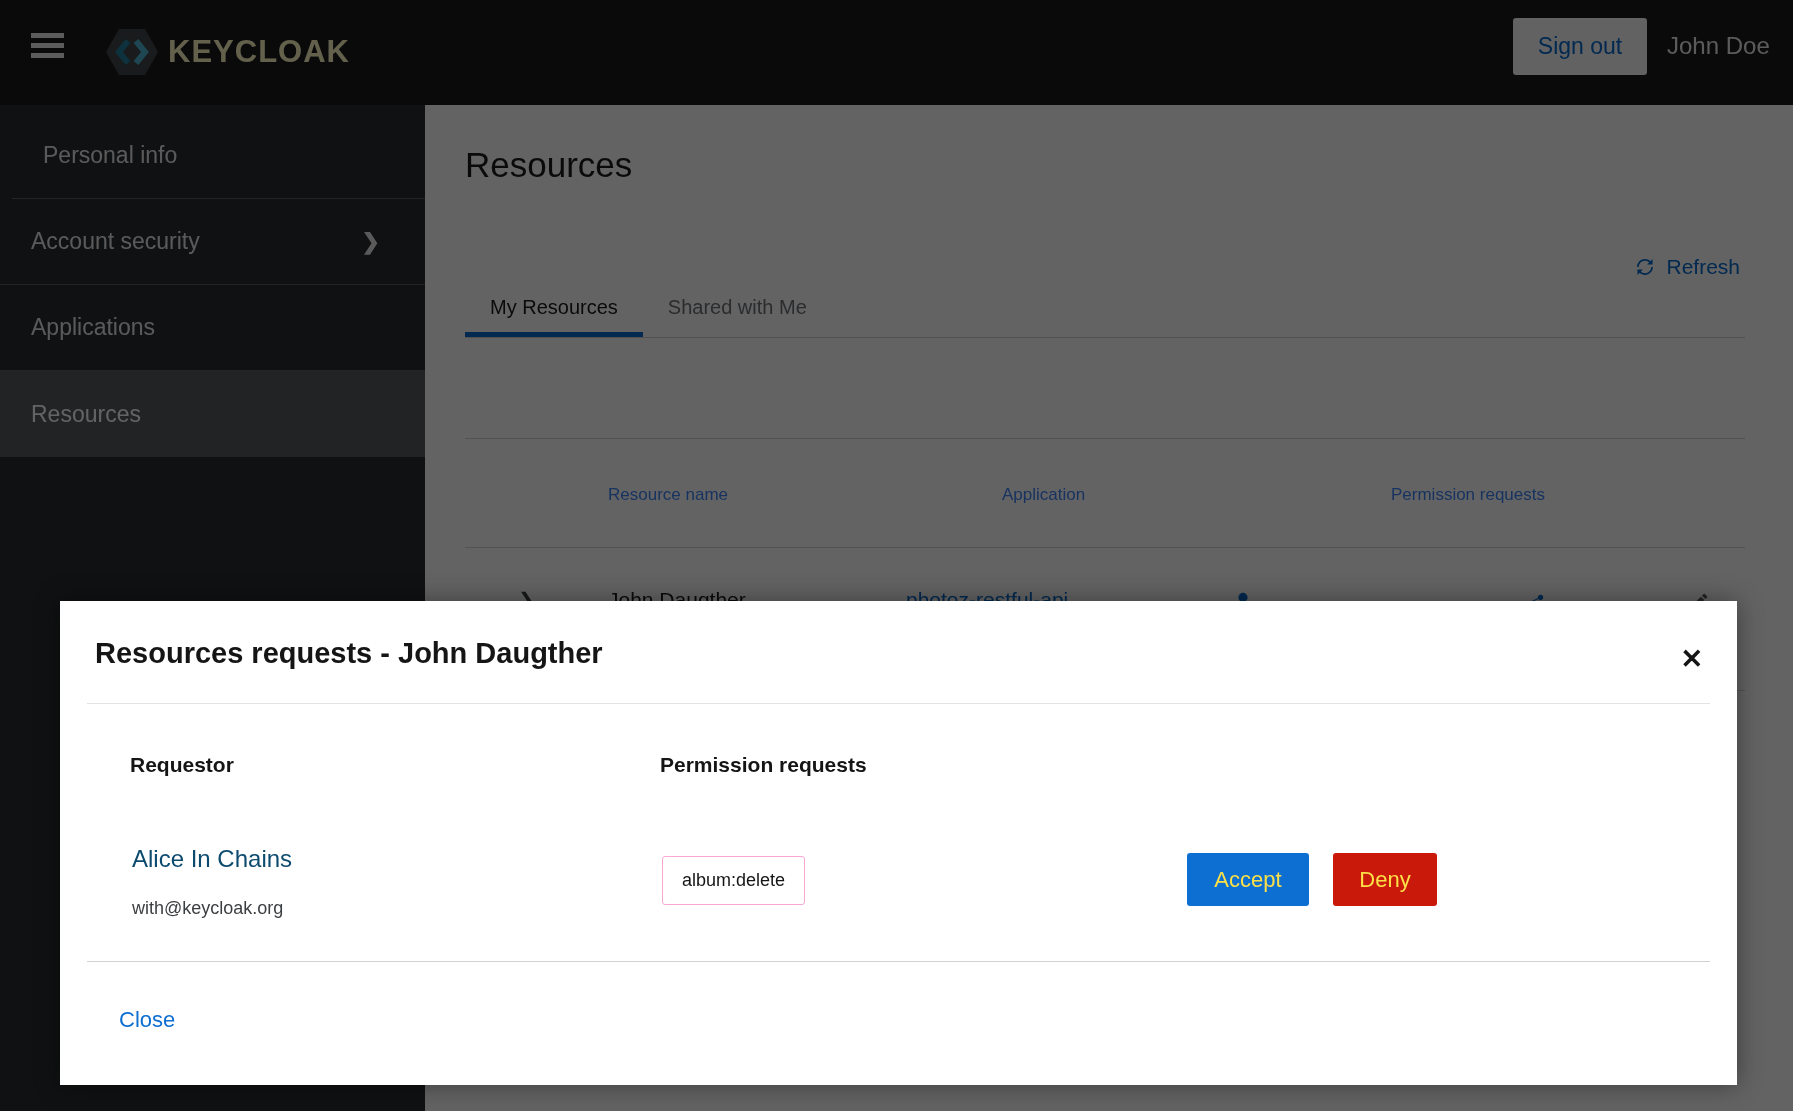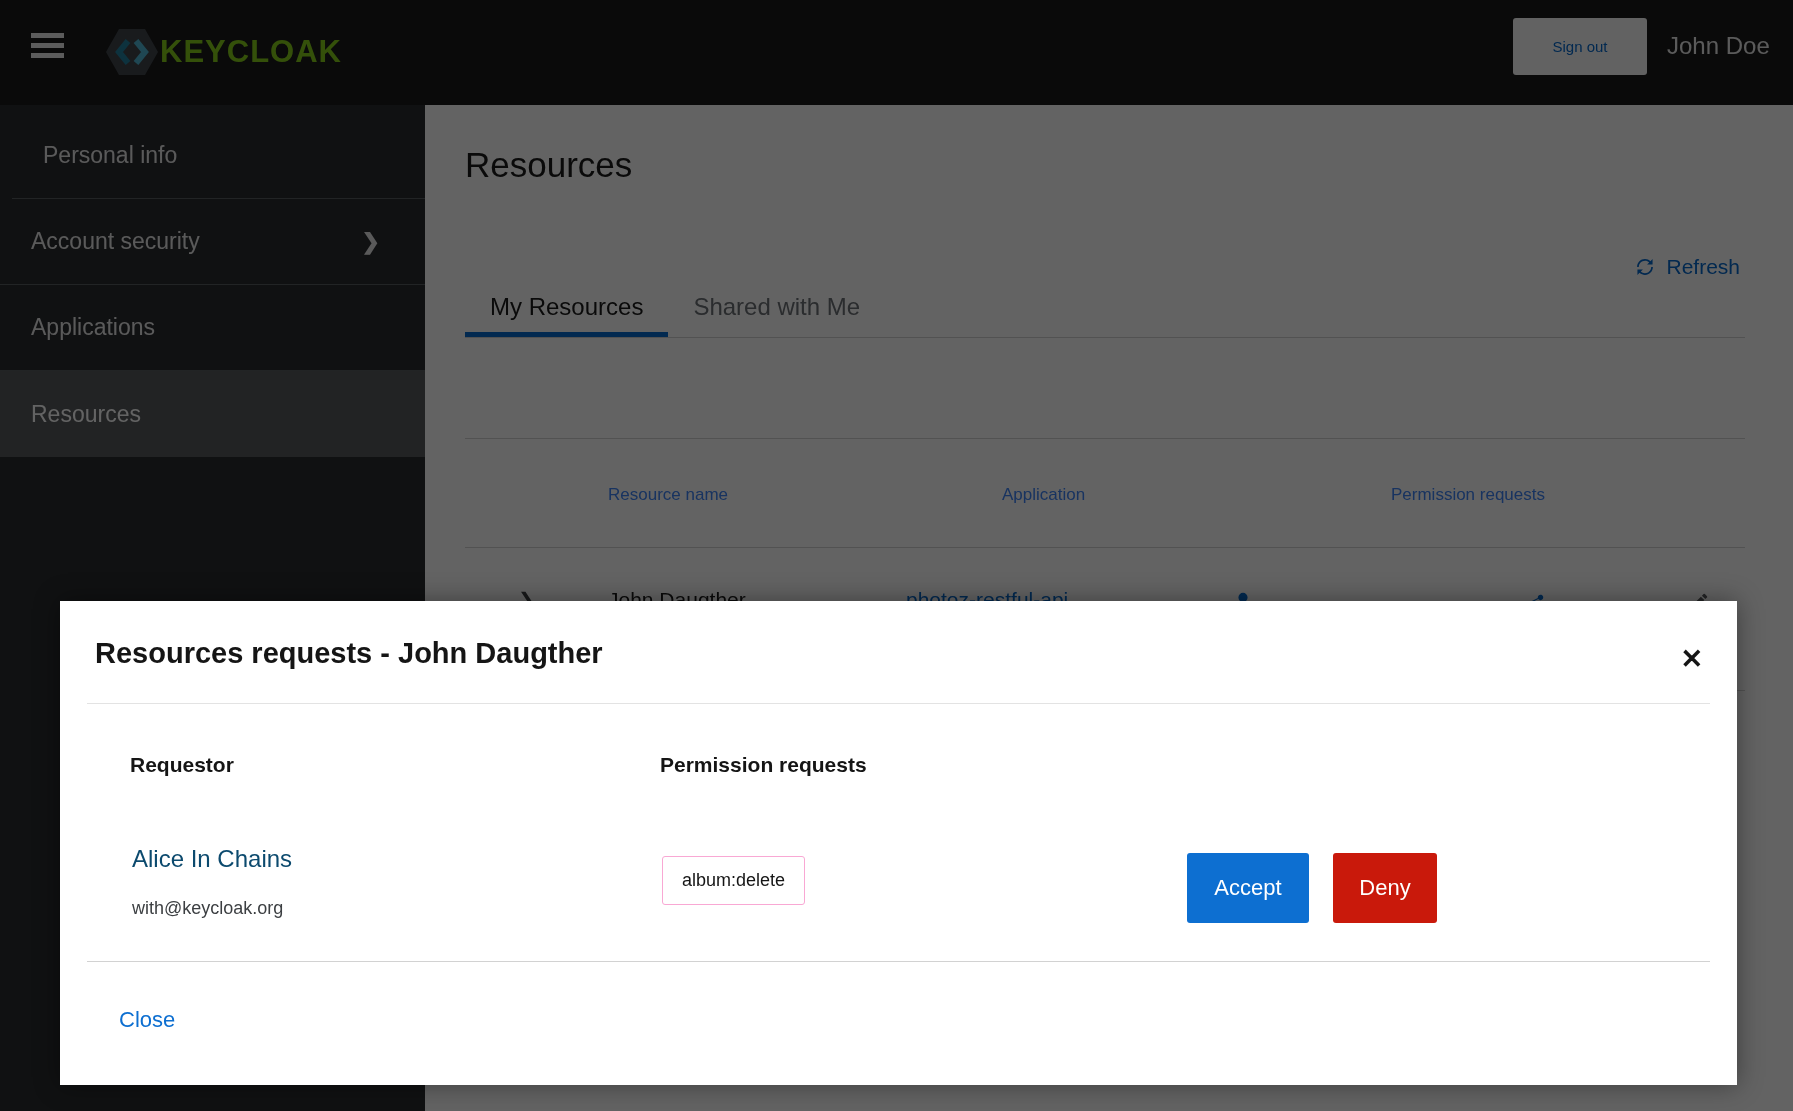--- a/index.html
+++ b/index.html
@@ -7,24 +7,24 @@
   body {
     position:relative; overflow:hidden; background:#fff;
     font-family:"Liberation Sans", sans-serif; color:#151515;
   }
 
   
   .masthead { position:absolute; left:0; top:0; width:100%; height:105px; background:#151515; z-index:1; }
   .hamburger { position:absolute; left:31px; top:33px; width:33px; height:25px; cursor:pointer; }
   .hamburger span { display:block; width:33px; height:5px; background:#ededed; margin-bottom:5px; }
   .brand { position:absolute; left:106px; top:20px; height:64px; display:flex; align-items:center; }
-  .brand-text { font-size:31px; font-weight:bold; color:#84cc16; letter-spacing:1px; margin-left:2px; }
+  .brand-text { font-size:31px; font-weight:bold; color:#fef9c3; letter-spacing:1px; margin-left:10px; }
   .signout-btn {
     position:absolute; left:1513px; top:18px; width:134px; height:57px;
-    background:#fdfdfd; color:#0066cc; font-size:15px; border:none; border-radius:3px; cursor:pointer;
+    background:#fdfdfd; color:#0066cc; font-size:23px; border:none; border-radius:3px; cursor:pointer;
     font-family:"Liberation Sans", sans-serif;
   }
   .user-name { position:absolute; left:1667px; top:32px; color:#e9e9e9; font-size:24px; }
 
   
   .sidebar { position:absolute; left:0; top:105px; width:425px; bottom:0; background:#26282c; z-index:1; }
   .nav-item {
     position:relative; height:86px; display:flex; align-items:center;
     padding-left:31px; color:#e8e8e8; font-size:23px; cursor:pointer;
     border-bottom:1px solid #56595e;
@@ -34,21 +34,21 @@
   .nav-item:last-child { border-bottom:none; }
   .nav-chevron { position:absolute; right:45px; font-size:22px; font-weight:bold; color:#e8e8e8; }
 
   
   .content { position:absolute; left:425px; top:105px; right:0; bottom:0; background:#ffffff; z-index:1; }
   .page-title { position:absolute; left:40px; top:40px; font-size:35px; font-weight:500; color:#151515; }
   .refresh { position:absolute; top:150px; right:53px; display:flex; align-items:center; gap:10px;
              color:#0066cc; font-size:21px; cursor:pointer; }
 
   .tabs { position:absolute; left:40px; right:48px; top:162px; display:flex; border-bottom:1px solid #d2d2d2; }
-  .tab { padding:28px 25px 18px 25px; font-size:24px; line-height:24px; color:#6a6e73; cursor:pointer; }
+  .tab { padding:28px 25px 18px 25px; font-size:20px; line-height:24px; color:#6a6e73; cursor:pointer; }
   .tab.active { color:#151515; padding-bottom:13px; border-bottom:5px solid #0066cc; }
 
   .filter-box { position:absolute; left:40px; top:255px; width:397px; height:54px;
     border:1px solid #c6c6c6; border-bottom:2px solid #8a8d90; display:flex; align-items:center; padding:0 12px; }
   .filter-box input { border:none; outline:none; flex:1; font-size:21px; margin-left:10px;
     font-family:"Liberation Sans", sans-serif; color:#151515; background:transparent; }
   .filter-box input::placeholder { color:#6a6e73; }
 
   .rule-a { position:absolute; left:40px; right:48px; top:333px; height:1px; background:#d2d2d2; }
   .th { position:absolute; top:380px; font-size:17px; font-weight:normal; color:#3b82f6; }
@@ -71,21 +71,21 @@
   .modal-title { position:absolute; left:35px; top:36px; font-size:29px; font-weight:bold; color:#151515; }
   .modal-close { position:absolute; right:34px; top:42px; font-size:27px; font-weight:bold; color:#151515;
                  background:none; border:none; cursor:pointer; font-family:"Liberation Sans", sans-serif; }
   .modal-rule-top { position:absolute; left:27px; right:27px; top:102px; height:1px; background:#e3e3e3; }
   .m-th { position:absolute; top:152px; font-size:21px; font-weight:bold; color:#151515; }
   .m-th-requestor { left:70px; } .m-th-perm { left:600px; }
   .req-name  { position:absolute; left:72px; top:244px; font-size:24px; color:#0c4a6e; }
   .req-email { position:absolute; left:72px; top:297px; font-size:18px; color:#3c3f42; }
   .perm-chip { position:absolute; left:602px; top:255px; border:1px solid #f9a8d4; border-radius:3px;
                padding:13px 19px; font-size:18px; color:#151515; background:#fff; }
-  .btn { position:absolute; top:252px; height:70px; border:none; border-radius:3px; color:#ffffff;
+  .btn { position:absolute; top:252px; height:53px; border:none; border-radius:3px; color:#fde047;
          font-size:22px; cursor:pointer; font-family:"Liberation Sans", sans-serif; }
   .btn-accept { left:1127px; width:122px; background:#0d6fd1; }
   .btn-deny   { left:1273px; width:104px; background:#c9190b; }
   .modal-rule-bottom { position:absolute; left:27px; right:27px; top:360px; height:1px; background:#d2d2d2; }
   .modal-close-link { position:absolute; left:59px; top:406px; font-size:22px; color:#0d6fd1; cursor:pointer; }
 </style>
 </head>
 <body>
 
 <div class="masthead">

